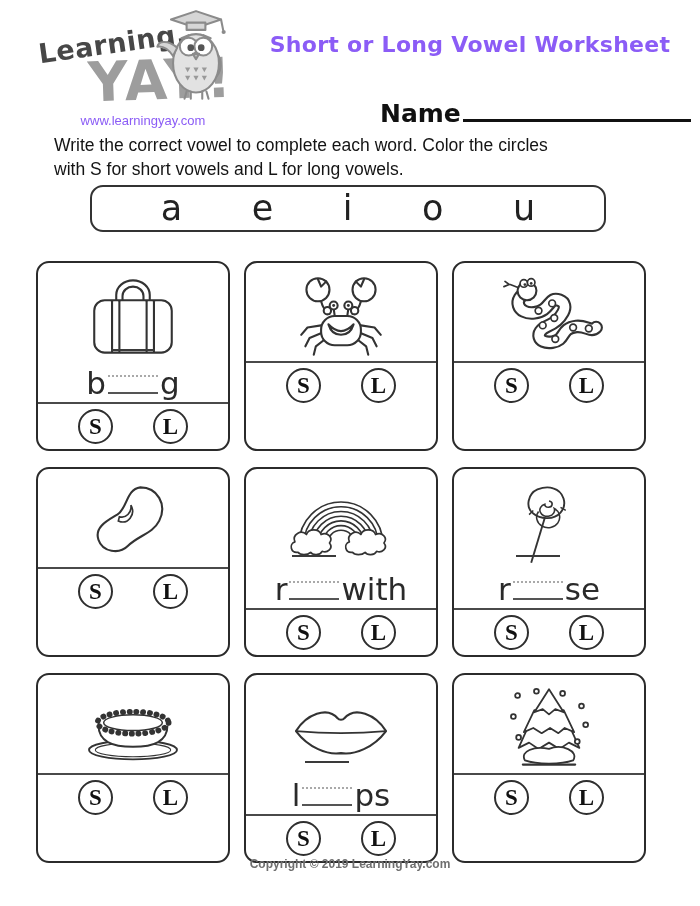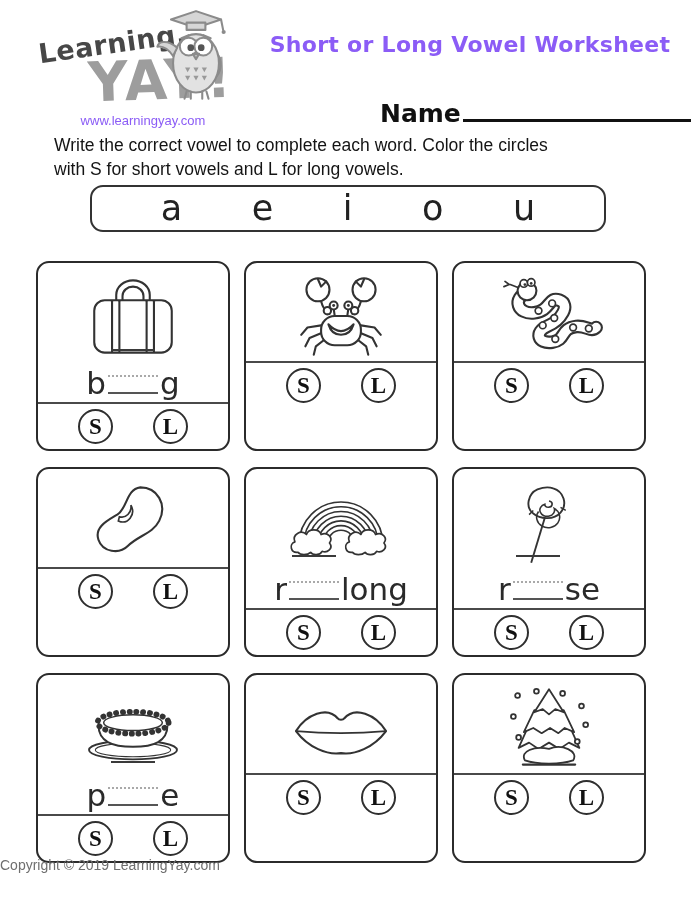--- a/index.html
+++ b/index.html
@@ -44,22 +44,22 @@
   .blank::before{content:"";position:absolute;left:6%;right:6%;top:-13px;border-top:2.4px solid #3a3a3a;}
   .blank::after{content:"";position:absolute;left:0;right:0;top:13px;border-top:2.2px dotted #a9a9a9;}
   .sl-row{height:45px;border-top:2px solid #4a4a4a;display:flex;align-items:center;
           justify-content:space-evenly;}
   .sl-circle{width:35px;height:35px;border:2px solid #2f2f2f;border-radius:50%;
              display:flex;align-items:center;justify-content:center;
              font-family:"Liberation Serif",serif;font-weight:700;font-size:23px;color:#111;
              box-sizing:border-box;background:#fff;}
 
   
-  .footer{position:absolute;left:0;top:856px;width:700px;
-          font-family:"Liberation Sans",sans-serif;font-size:14px;line-height:1.4;color:#6f6f6f;}
+  .footer{position:absolute;left:0;top:856px;width:700px;text-align:center;
+          font-family:"Liberation Sans",sans-serif;font-size:12px;line-height:1.4;color:#6f6f6f;font-weight:bold;}
 </style>
 </head>
 <body>
 
 <div class="logo">
   <div class="logo-line1">Learning,</div>
   <div class="logo-line2">YAY!</div>
   <div class="owl">
     <svg width="80" height="96" viewBox="0 0 76 92">
       <g stroke="#8b8b8b" stroke-width="2" fill="#e2e2e2" stroke-linejoin="round" stroke-linecap="round">
@@ -217,21 +217,21 @@
           <path d="M23.5,62 A26.5,26.5 0 0 1 76.5,62"></path>
           <path d="M28,62 A22,22 0 0 1 72,62"></path>
           <path d="M32.5,62 A17.5,17.5 0 0 1 67.5,62"></path>
           <path d="M37,62 A13,13 0 0 1 63,62"></path>
         </g>
         <path d="M9,70 c-7,1 -9,-8 -3,-10 c-3,-7 6,-12 11,-7 c2,-6 12,-6 14,0 c6,-3 12,3 8,8 c4,5 -2,10 -7,8 c-2,4 -9,4 -11,1 c-3,3 -10,3 -12,0 z" fill="#fff" stroke="#333" stroke-width="1.6" stroke-linejoin="round"></path>
         <path d="M61,70 c-7,1 -9,-8 -3,-10 c-3,-7 6,-12 11,-7 c2,-6 12,-6 14,0 c6,-3 12,3 8,8 c4,5 -2,10 -7,8 c-2,4 -9,4 -11,1 c-3,3 -10,3 -12,0 z" fill="#fff" stroke="#333" stroke-width="1.6" stroke-linejoin="round"></path>
       </svg>
     </div>
     <div class="word-row">
-        <span class="word"><span>r</span><span class="blank"></span><span>long</span></span>
+        <span class="word"><span>r</span><span class="blank"></span><span>with</span></span>
       </div>
     <div class="sl-row">
       <span class="sl-circle">S</span>
       <span class="sl-circle">L</span>
     </div>
   </div>
 
   <div class="card">
     <div class="card-img">
       <svg width="118" height="88" viewBox="0 0 100 84">
@@ -253,36 +253,36 @@
   <div class="card">
     <div class="card-img">
       <svg width="118" height="88" viewBox="0 0 100 84">
         <ellipse cx="50" cy="62" rx="42" ry="9" fill="#fff" stroke="#333" stroke-width="1.8"></ellipse>
         <ellipse cx="50" cy="62" rx="36" ry="6.5" fill="none" stroke="#333" stroke-width="1"></ellipse>
         <path d="M17,38 C17,54 30,59 50,59 C70,59 83,54 83,38" fill="#fff" stroke="#333" stroke-width="1.8"></path>
         <ellipse cx="50" cy="36" rx="34" ry="10.5" fill="#fff" stroke="#333" stroke-width="5.5" stroke-dasharray="0.2,6.2" stroke-linecap="round"></ellipse>
         <ellipse cx="50" cy="36" rx="28" ry="7.5" fill="#fff" stroke="#333" stroke-width="1.4"></ellipse>
       </svg>
     </div>
-    <div class="word-row">
-        <span class="word"><span>p</span><span class="blank"></span><span>e</span></span>
-      </div>
     <div class="sl-row">
       <span class="sl-circle">S</span>
       <span class="sl-circle">L</span>
     </div>
   </div>
 
   <div class="card">
     <div class="card-img">
       <svg width="118" height="88" viewBox="0 0 100 84">
         <path d="M7,44 C17,28 37,20 47,32 C48,33.5 52,33.5 53,32 C63,20 83,28 93,44 C81,60 63,67 50,65 C37,67 19,60 7,44 Z" fill="#fff" stroke="#333" stroke-width="2" stroke-linejoin="round"></path>
         <path d="M7,44 Q50,48 93,44" fill="none" stroke="#333" stroke-width="1.7"></path>
       </svg>
     </div>
+    <div class="word-row">
+        <span class="word"><span>l</span><span class="blank"></span><span>ps</span></span>
+      </div>
     <div class="sl-row">
       <span class="sl-circle">S</span>
       <span class="sl-circle">L</span>
     </div>
   </div>
 
   <div class="card">
     <div class="card-img">
       <svg width="118" height="88" viewBox="0 0 100 84">
         <g fill="#fff" stroke="#333" stroke-width="1.7" stroke-linejoin="round" stroke-linecap="round">

